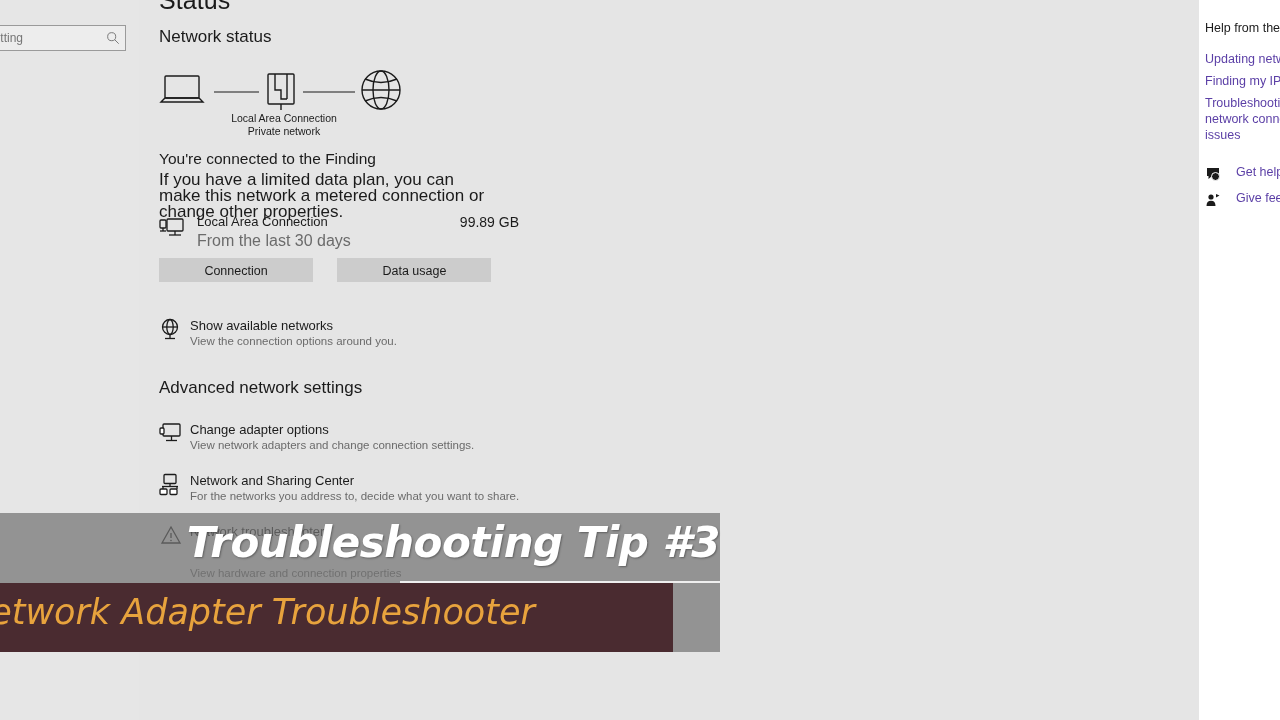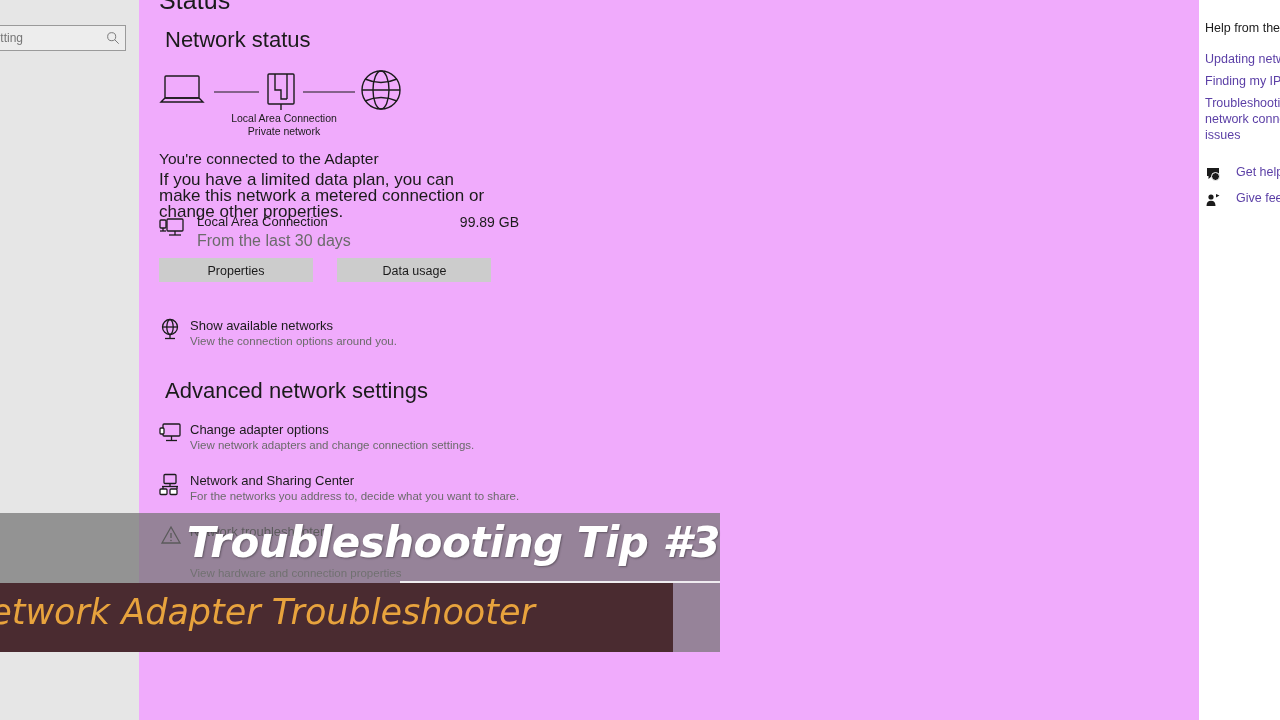--- a/index.html
+++ b/index.html
@@ -59,39 +59,38 @@
     color: #6a6a6a;
   }
 
   
   .main {
     position: absolute;
     left: 139px;
     top: 0;
     width: 1060px;
     height: 720px;
-    background: #f0abfc;
+    background: #e5e5e5;
     overflow: hidden;
   }
 
   .page-title {
     position: absolute;
     left: 20px;
     top: -14px;
     font-size: 25px;
     font-weight: 400;
     color: #1b1b1b;
     letter-spacing: .1px;
   }
 
   .section-head {
-    font-size: 22px;
+    font-size: 17px;
     font-weight: 400;
     color: #1b1b1b;
-    margin-left: 6px;
   }
 
   #network-status-head { position: absolute; left: 20px; top: 27px; }
   #advanced-head { position: absolute; left: 20px; top: 378px; }
 
   
   .diagram {
     position: absolute;
     left: 20px;
     top: 66px;
@@ -333,39 +332,39 @@
           <path d="M206 13 Q222 20 238 13"></path>
           <path d="M206 35 Q222 28 238 35"></path>
         </g>
       </svg>
       <div class="dlabel">
         <span>Local Area Connection</span><br>
         <span>Private network</span>
       </div>
     </div>
 
-    <div class="connected-title">You're connected to the Adapter</div>
+    <div class="connected-title">You're connected to the Finding</div>
     <div class="connected-desc">If you have a limited data plan, you can make this network a metered connection or change other properties.</div>
 
     <div class="conn-row">
       <svg class="conn-icon" viewBox="0 0 26 24">
         <rect x="8" y="2" width="16" height="12" rx="1" fill="none" stroke="currentColor" stroke-width="1.3"></rect>
         <line x1="16" y1="14" x2="16" y2="18" stroke="currentColor" stroke-width="1.3"></line>
         <line x1="10" y1="18" x2="22" y2="18" stroke="currentColor" stroke-width="1.3"></line>
         <rect x="1" y="3" width="6" height="8" rx="1" fill="none" stroke="currentColor" stroke-width="1.3"></rect>
         <line x1="1" y1="14" x2="7" y2="14" stroke="currentColor" stroke-width="1.3"></line>
         <line x1="4" y1="11" x2="4" y2="14" stroke="currentColor" stroke-width="1.3"></line>
       </svg>
       <div class="conn-name">Local Area Connection</div>
       <div class="conn-sub">From the last 30 days</div>
       <div class="conn-usage">99.89 GB</div>
     </div>
 
     <div class="btn-row">
-      <button class="btn">Properties</button>
+      <button class="btn">Connection</button>
       <button class="btn">Data usage</button>
     </div>
 
     <div class="list-item" id="item-show-networks">
       <svg class="li-icon" viewBox="0 0 24 24">
         <circle cx="11" cy="9" r="7.5" fill="none" stroke="currentColor" stroke-width="1.3"></circle>
         <ellipse cx="11" cy="9" rx="3.2" ry="7.5" fill="none" stroke="currentColor" stroke-width="1.3"></ellipse>
         <line x1="3.5" y1="9" x2="18.5" y2="9" stroke="currentColor" stroke-width="1.3"></line>
         <line x1="11" y1="17" x2="11" y2="20" stroke="currentColor" stroke-width="1.3"></line>
         <line x1="6" y1="20.5" x2="16" y2="20.5" stroke="currentColor" stroke-width="1.3"></line>

